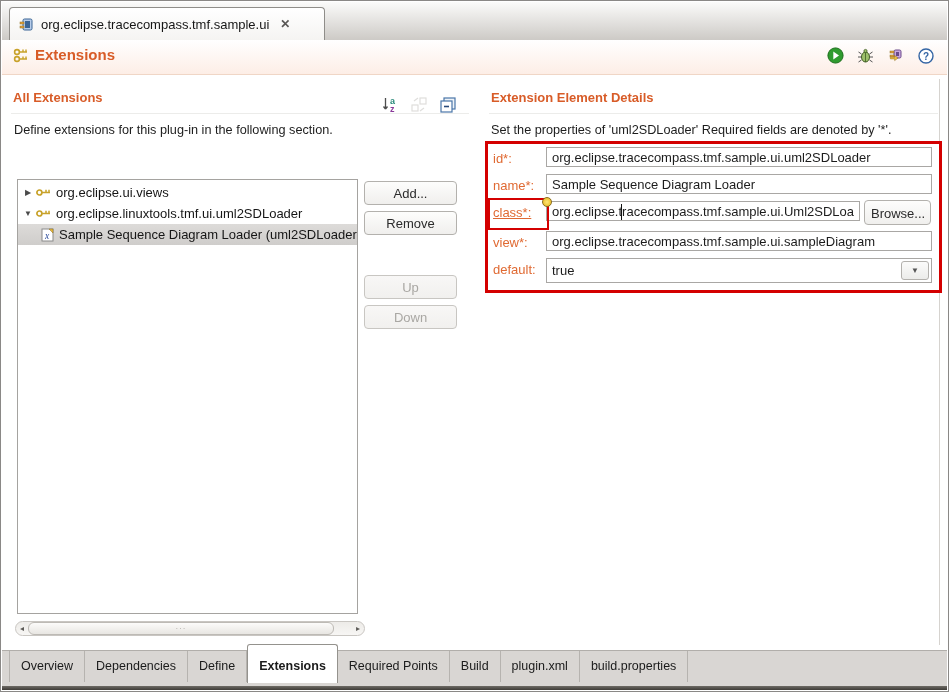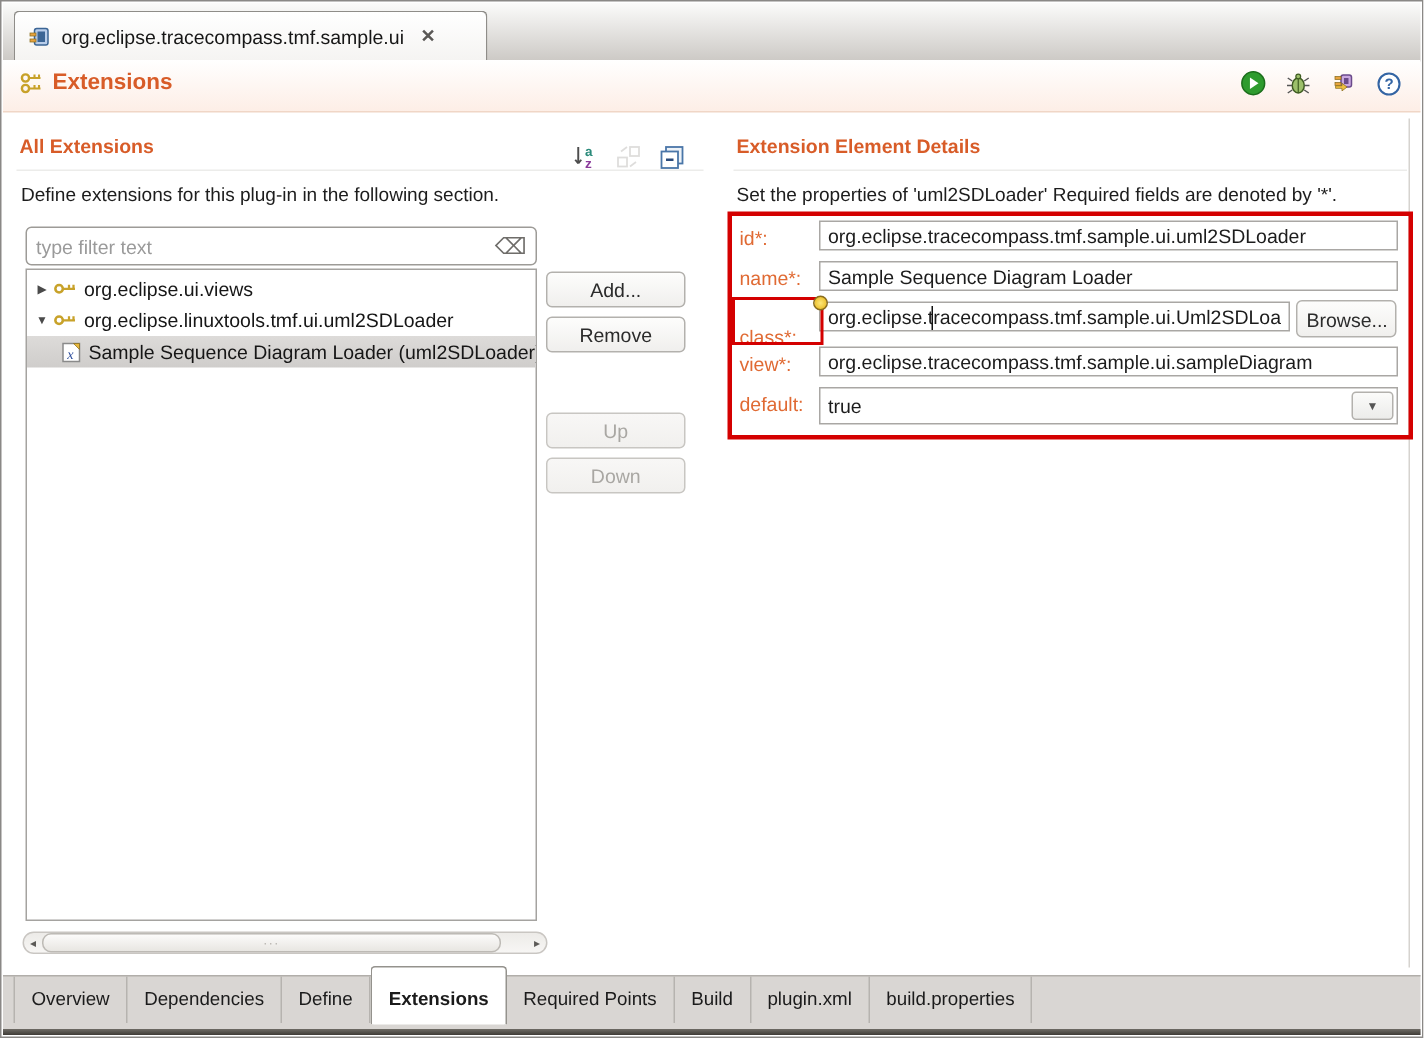--- a/index.html
+++ b/index.html
@@ -44,21 +44,21 @@
   .hscroll{position:absolute;left:14px;top:620px;width:350px;height:15px;border:1px solid #c9c6c2;border-radius:8px;background:linear-gradient(#edebe8,#f7f6f4);box-sizing:border-box;display:flex;align-items:center;}
   .hs-arrow{width:12px;font-size:8px;color:#5c5a57;text-align:center;cursor:pointer;}
   .hs-thumb{height:11px;flex:1;margin-right:18px;border:1px solid #bdbab5;border-radius:6px;background:linear-gradient(#fcfbfa,#e8e6e2);display:flex;align-items:center;justify-content:center;color:#b3b0ab;font-size:8px;letter-spacing:1px;cursor:grab;}
 
   
   .btn{position:absolute;left:363px;width:93px;height:24px;border:1px solid #b3b1ad;border-radius:4px;background:linear-gradient(#fdfdfc,#f0efed);font-family:"Liberation Sans",sans-serif;font-size:13px;color:#2b2b2b;text-align:center;line-height:22px;box-sizing:border-box;cursor:pointer;}
   .btn.disabled{color:#a9a7a3;border-color:#c8c6c2;background:linear-gradient(#f8f7f6,#f1f0ee);cursor:default;}
 
   
   .flabel{position:absolute;left:492px;font-size:13px;color:#e06a33;}
-  .flabel.link{cursor:pointer;margin-top:12px;}
+  .flabel.link{text-decoration:underline;cursor:pointer;}
   .finput{position:absolute;left:545px;height:20px;border:1px solid #a9a7a4;background:#fff;font-family:"Liberation Sans",sans-serif;font-size:13px;color:#1c1c1c;padding:0 5px;box-sizing:border-box;outline:none;}
   .browse-btn{position:absolute;left:863px;top:199px;width:67px;height:25px;border:1px solid #b3b1ad;border-radius:4px;background:linear-gradient(#fdfdfc,#f0efed);font-family:"Liberation Sans",sans-serif;font-size:13px;color:#2b2b2b;line-height:23px;text-align:center;box-sizing:border-box;cursor:pointer;}
   .combo{position:absolute;left:545px;top:257px;width:386px;height:25px;border:1px solid #a9a7a4;background:#fff;box-sizing:border-box;font-size:13px;color:#1c1c1c;display:flex;align-items:center;padding-left:5px;}
   .combo-arrow{position:absolute;right:2px;top:2px;bottom:2px;width:26px;border:1px solid #b3b1ad;border-radius:3px;background:linear-gradient(#fbfbfa,#ececea);display:flex;align-items:center;justify-content:center;font-size:9px;color:#555;cursor:pointer;}
 
   .red-box{position:absolute;border:3px solid #d40000;pointer-events:none;z-index:5;}
   .red-box.thin{border-width:2px;}
   .caret{position:absolute;left:620px;top:203px;width:1px;height:16px;background:#111;z-index:4;}
   .bulb{position:absolute;left:541px;top:196px;width:8px;height:8px;border-radius:50%;background:radial-gradient(#fde77a,#e7b416);border:1px solid #8a6d1e;z-index:6;}
   .vline{position:absolute;left:938px;top:78px;width:1px;height:566px;background:#d6d3cf;}
@@ -160,24 +160,20 @@
       <svg width="18" height="17" viewBox="0 0 18 17">
         <rect x="5" y="2" width="11" height="11" fill="#eef3f8" stroke="#4a76a8" stroke-width="1.2"></rect>
         <rect x="2" y="5" width="11" height="11" fill="#ffffff" stroke="#4a76a8" stroke-width="1.2"></rect>
         <line x1="5" y1="10.5" x2="10" y2="10.5" stroke="#2a4a7a" stroke-width="1.6"></line>
       </svg>
     </span>
   </div>
 
   <div class="desc" style="left:13px;">Define extensions for this plug-in in the following section.</div>
 
-  <div class="filterbox">
-    <input type="text" placeholder="type filter text" style="">
-    <span class="filter-clear">⌫</span>
-  </div>
 
   <div class="tree">
     <div class="trow" style="margin-top:2px;">
       <span class="twisty">▶</span>
       <span class="ticon">
         <svg width="15" height="11" viewBox="0 0 15 11">
           <circle cx="3.4" cy="5.5" r="2.5" fill="none" stroke="#c8a22a" stroke-width="1.7"></circle>
           <path d="M6 5.5 H14 M10 5.5 V2.8 M13 5.5 V2.8" stroke="#c8a22a" stroke-width="1.5" fill="none"></path>
         </svg>
       </span>

